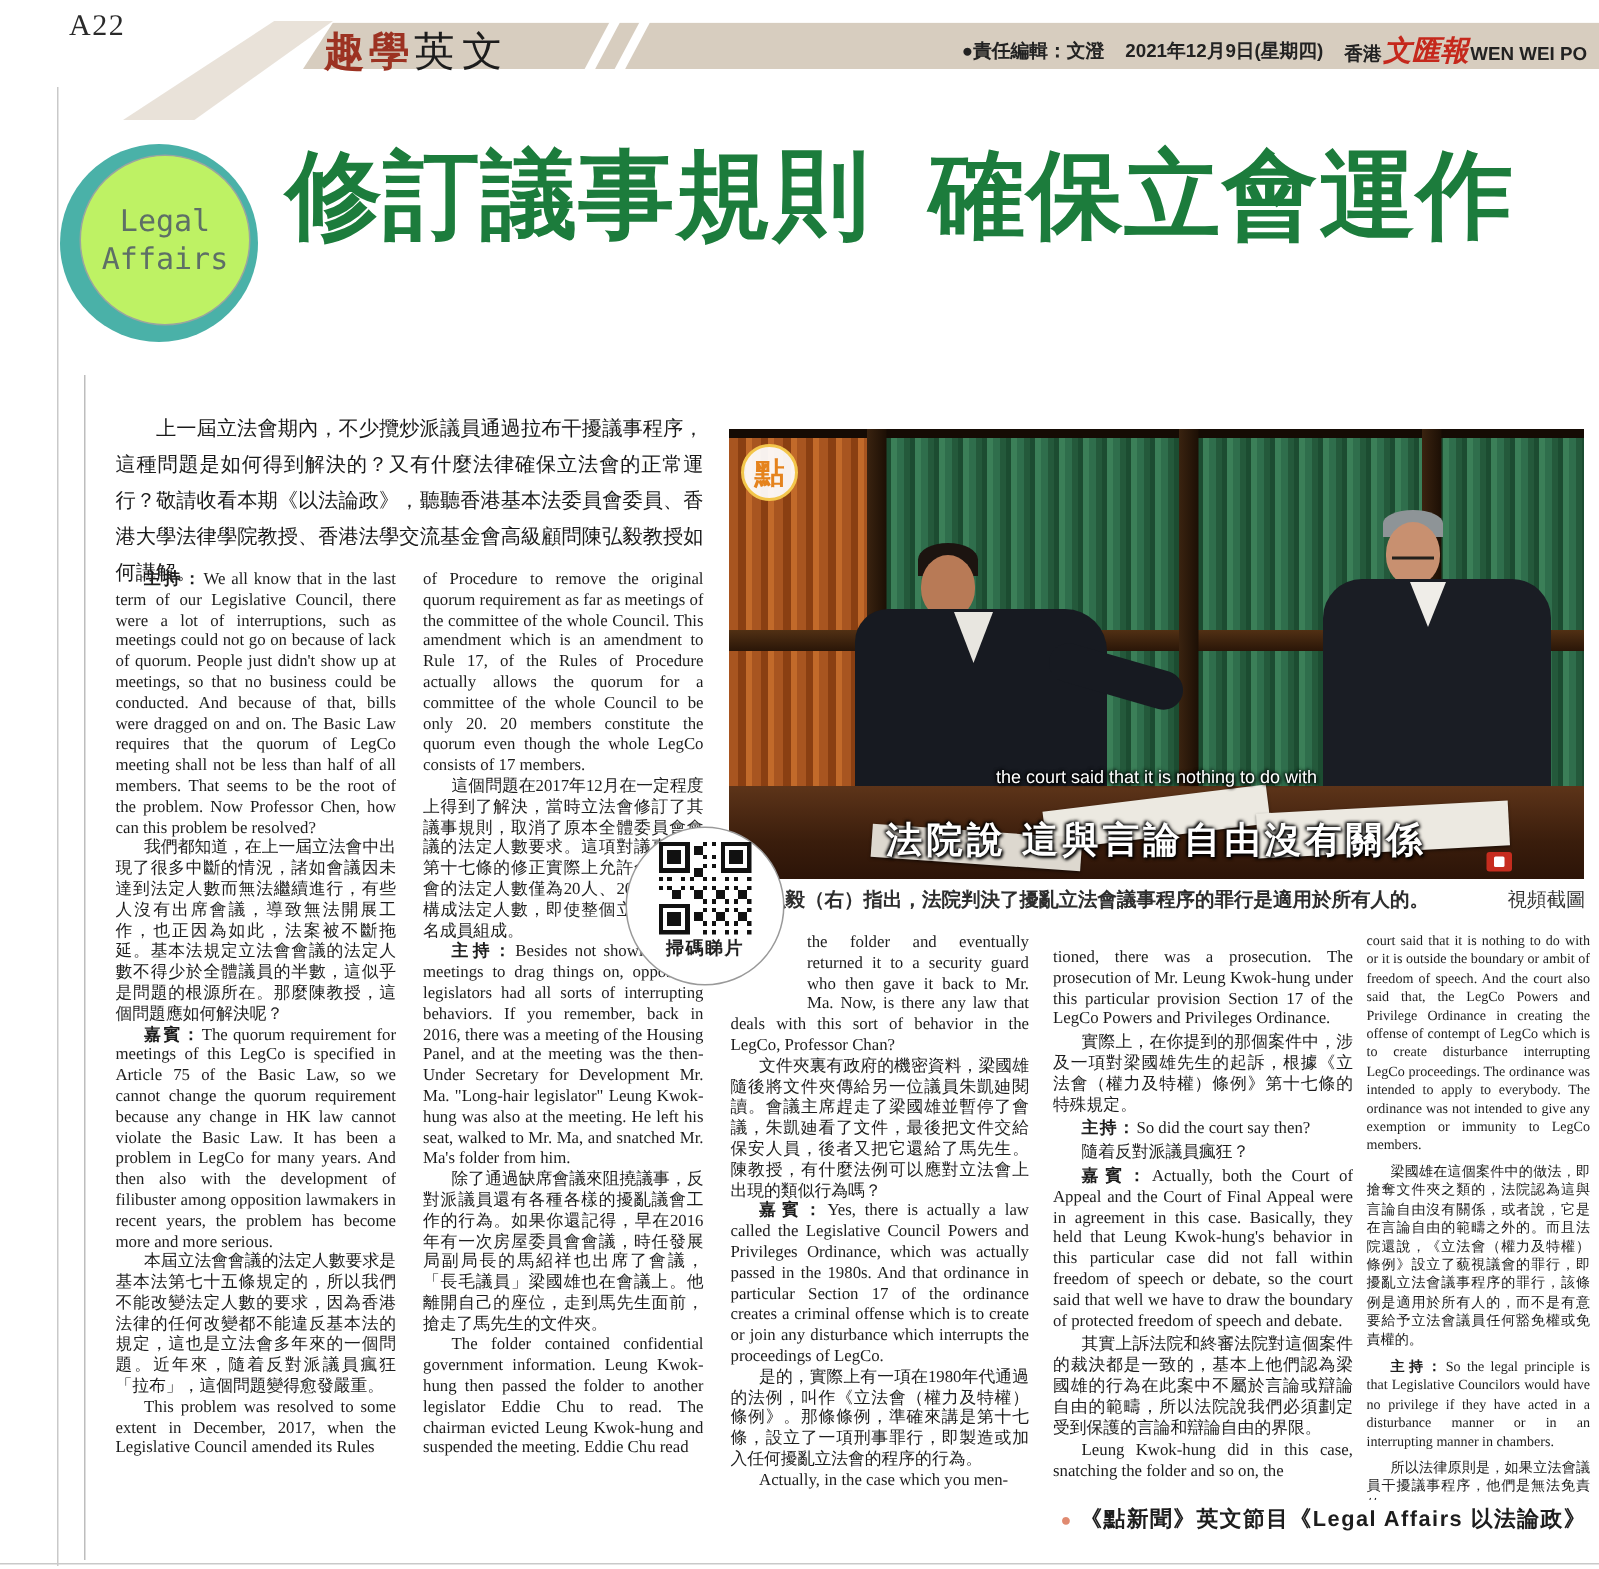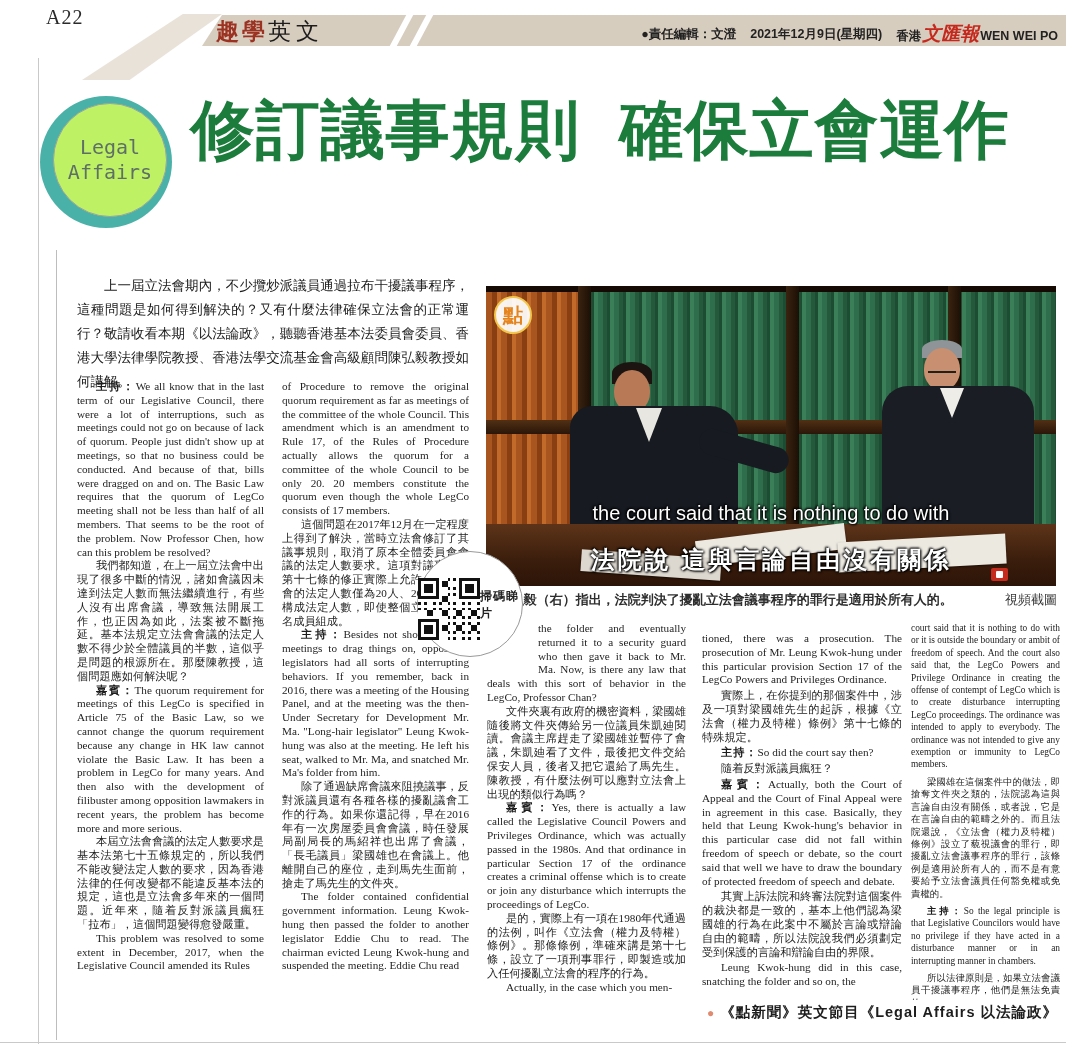--- a/index.html
+++ b/index.html
@@ -11,21 +11,21 @@
   .frame-bottom{left:0;top:1042px;width:1066px;height:1px;background:#c9c9c9;}
   .art-rule{left:56px;top:250px;width:1px;height:790px;background:#bdbdbd;}
   
   .pageno{left:46px;top:6px;font-size:20px;color:#2a2a2a;letter-spacing:1px;}
   .swoosh{left:82px;top:14px;width:140px;height:66px;background:#ddd3c4;opacity:.65;
           clip-path:polygon(100% 0,72% 0,0 100%,34% 100%);}
   .banner{left:202px;top:15px;width:864px;height:31px;background:#d7cdbf;
           clip-path:polygon(20px 0,100% 0,100% 100%,0 100%);}
   .slash{top:13px;width:7px;height:35px;background:#fff;transform:skewX(-28deg);}
   .sl1{left:398px;} .sl2{left:418px;}
-  .section-title{left:216px;top:16px;font-size:23px;white-space:nowrap;}
+  .section-title{left:216px;top:16px;font-size:27px;white-space:nowrap;}
   .sec1{color:#9c3222;font-weight:bold;letter-spacing:3px;}
   .sec2{color:#1c1c1c;letter-spacing:5px;}
   .m-right{right:8px;top:21px;font-family:"Liberation Sans","DejaVu Sans",sans-serif;
            font-size:12.5px;font-weight:bold;color:#222;white-space:nowrap;display:flex;align-items:center;gap:14px;}
   .brand-red{color:#c5281c;font-size:19px;font-family:"Liberation Serif",serif;font-weight:bold;font-style:italic;margin:0 1px;}
   
   .badge{left:40px;top:96px;width:132px;height:132px;z-index:6;}
   .badge-ring{left:0;top:0;width:132px;height:132px;border-radius:50%;background:#4ab1a8;}
   .badge-inner{left:13px;top:7px;width:112px;height:112px;border-radius:50%;background:#bef264;
                border:1px solid #9aa5a0;display:flex;flex-direction:column;align-items:center;justify-content:center;}
@@ -61,37 +61,37 @@
   .bodyL{left:84px;top:120px;width:168px;height:120px;border-radius:22px 28px 0 0;background:#171a21;}
   .shirtL{left:150px;top:122px;width:26px;height:34px;background:#e8e6e0;clip-path:polygon(0 0,100% 0,50% 100%);}
   .armL{left:212px;top:152px;width:92px;height:26px;background:#171a21;border-radius:13px;transform:rotate(16deg);}
   .hairR{left:436px;top:54px;width:40px;height:18px;border-radius:50% 50% 0 0;background:#8e9497;}
   .headR{left:438px;top:62px;width:36px;height:42px;border-radius:50% 50% 46% 46%;background:#c89070;}
   .glassR{left:442px;top:78px;width:28px;height:7px;border-bottom:2px solid #23201c;}
   .bodyR{left:396px;top:100px;width:152px;height:140px;border-radius:26px 26px 0 0;background:#1a1d24;}
   .shirtR{left:454px;top:102px;width:24px;height:30px;background:#efede8;clip-path:polygon(0 0,100% 0,50% 100%);}
   .sub{left:0;bottom:10px;width:570px;text-align:center;color:#fff;z-index:3;
        text-shadow:0 0 3px #000,1px 1px 2px #000,-1px -1px 2px #000;}
-  .sub-en{font-size:20px;font-family:"Liberation Sans","DejaVu Sans",sans-serif;display:block;}
+  .sub-en{font-size:12px;font-family:"Liberation Sans","DejaVu Sans",sans-serif;display:block;}
   .sub-zh{font-size:24px;font-weight:bold;letter-spacing:3px;display:block;margin-top:19px;
           font-family:"Liberation Sans","DejaVu Sans",sans-serif;}
   .dotlogo{left:8px;top:10px;width:38px;height:38px;border-radius:50%;background:rgba(255,255,255,.93);
            display:flex;align-items:center;justify-content:center;font-size:20px;font-weight:bold;color:#e5831d;
            font-family:"Liberation Sans",sans-serif;z-index:3;border:2px solid #f3c64b;box-sizing:border-box;}
   .redlogo{left:505px;top:282px;width:17px;height:13px;background:#c62c1e;border-radius:2px;z-index:3;}
   .redlogo::after{content:"";position:absolute;left:5px;top:3px;width:7px;height:7px;background:#fff;border-radius:1px;}
   
   .caption-row{left:487px;top:591px;width:570px;display:flex;justify-content:space-between;align-items:baseline;
                font-family:"Liberation Sans","DejaVu Sans",sans-serif;font-size:13px;color:#2e2e2e;}
   .caption{font-weight:bold;}
   .cap-bullet{color:#92a5b1;font-size:11px;margin-right:4px;}
   .credit{font-weight:normal;color:#333;}
   
   .qrbadge{left:417px;top:551px;width:106px;height:106px;border-radius:50%;background:#fff;border:1px solid #999;
-           z-index:7;display:flex;flex-direction:row;align-items:center;box-sizing:border-box;}
+           z-index:7;display:flex;flex-direction:column;align-items:center;box-sizing:border-box;}
   .qr{margin-top:9px;line-height:0;}
   .qr-label{font-family:"Liberation Sans","DejaVu Sans",sans-serif;font-size:12px;font-weight:bold;color:#222;margin-top:1px;letter-spacing:1px;}
   
   .col{overflow:hidden;text-align:justify;}
   .col p{margin:0;text-indent:1.7em;}
   .col p.cont{text-indent:0;}
   .c0,.c1,.c2,.c3{font-size:11.2px;line-height:13.8px;}
   .c0{left:77px;top:380px;width:187px;height:656px;}
   .c1{left:282px;top:380px;width:187px;height:656px;}
   .c2{left:487px;top:622px;width:199px;height:414px;}

